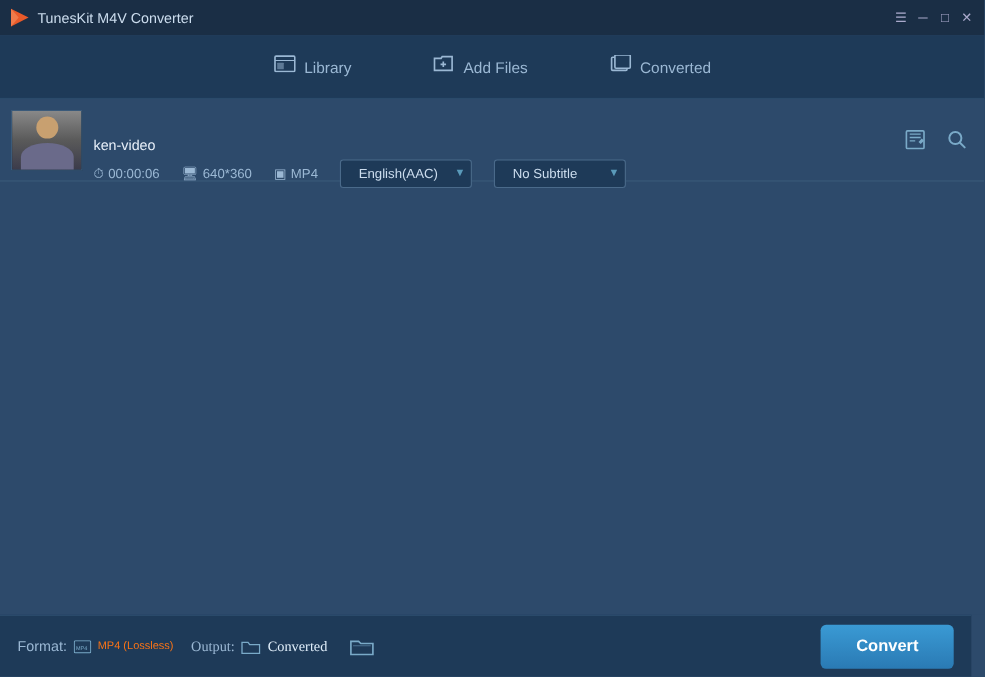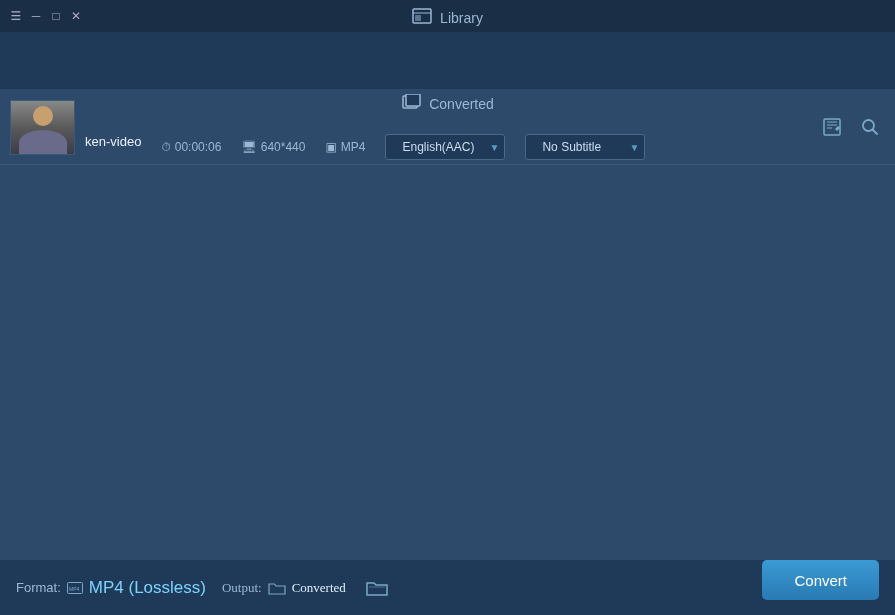--- a/index.html
+++ b/index.html
@@ -53,21 +53,20 @@
 
     
     #nav-bar {
       background: #1e3a58;
       height: 58px;
       display: flex;
       align-items: center;
       justify-content: center;
       gap: 50px;
       border-bottom: 1px solid #2a4a6a;
-      flex-direction: column;
     }
     .nav-item {
       display: flex;
       align-items: center;
       gap: 8px;
       color: #9bb8d4;
       font-size: 14px;
       cursor: pointer;
       padding: 8px 12px;
     }
@@ -128,21 +127,22 @@
       left: 8px;
       width: 48px;
       height: 25px;
       background: #6a6a8a;
       border-radius: 50% 50% 0 0;
     }
 
     #file-info {
       flex: 1;
       display: flex;
-      gap: 20px;
+      flex-direction: column;
+      gap: 6px;
       margin-top: 40px;
     }
     #file-name {
       color: #e8f0fa;
       font-size: 13px;
       font-weight: 500;
     }
     #file-meta {
       display: flex;
       gap: 20px;
@@ -202,46 +202,47 @@
       display: flex;
       align-items: center;
       justify-content: center;
     }
 
     
     #bottom-bar {
       position: absolute;
       bottom: 0;
       left: 0;
-      right: 0;
+      right: 12px;
       height: 56px;
       background: #1e3a58;
       border-top: 1px solid #2a4a6a;
       display: flex;
+      align-items: center;
       padding: 0 16px;
       gap: 16px;
     }
     #format-section {
       display: flex;
       align-items: center;
       gap: 6px;
       color: #9bb8d4;
       font-size: 13px;
     }
     #output-section {
       display: flex;
       align-items: center;
       gap: 6px;
       color: #9bb8d4;
       font-size: 13px;
       font-family: Liberation Serif, serif;
     }
     #format-value {
-      color: #7dd3fc;
-      font-size: 17px;
+      color: #f97316;
+      font-size: 10px;
     }
     #output-value {
       color: #e0eefa;
       font-size: 13px;
     }
     #folder-btn {
       background: none;
       border: none;
       color: #7aaac8;
       font-size: 18px;
@@ -253,30 +254,37 @@
     #spacer {
       flex: 1;
     }
     #convert-btn {
       background: linear-gradient(180deg, #3a9ad4 0%, #2a7ab4 100%);
       color: #fff;
       border: none;
       border-radius: 5px;
       padding: 10px 32px;
       font-size: 15px;
-      font-weight: 400;
+      font-weight: 700;
       cursor: pointer;
       height: 40px;
       min-width: 114px;
     }
   </style>
 </head>
 <body>
 
 <div id="title-bar">
+  <div id="title-left">
+    <svg id="app-icon" viewBox="0 0 20 20" xmlns="http://www.w3.org/2000/svg">
+      <polygon points="2,2 18,10 2,18" fill="#e85a2a"></polygon>
+      <polygon points="2,2 9,10 2,18" fill="#f07a4a"></polygon>
+    </svg>
+    <span id="app-title-text">TunesKit M4V Converter</span>
+  </div>
   <div id="window-controls">
     <div class="win-btn">
       <span>☰</span>
     </div>
     <div class="win-btn">
       <span>─</span>
     </div>
     <div class="win-btn">
       <span>□</span>
     </div>
@@ -293,20 +301,30 @@
         <rect x="1" y="1" width="18" height="14" rx="1" stroke="#9bb8d4" stroke-width="1.5" fill="none"></rect>
         <line x1="1" y1="5" x2="19" y2="5" stroke="#9bb8d4" stroke-width="1"></line>
         <rect x="3" y="7" width="6" height="6" rx="0.5" fill="#9bb8d4" opacity="0.5"></rect>
       </svg>
     </span>
     <span>Library</span>
   </div>
   <div class="nav-item">
     <span class="nav-icon">
       <svg width="20" height="16" viewBox="0 0 20 16" fill="none" xmlns="http://www.w3.org/2000/svg">
+        <path d="M2 3 L8 3 L9 1.5 L18 1.5 L18 14 L2 14 Z" stroke="#9bb8d4" stroke-width="1.5" fill="none"></path>
+        <line x1="10" y1="6" x2="10" y2="11" stroke="#9bb8d4" stroke-width="1.5"></line>
+        <line x1="7.5" y1="8.5" x2="12.5" y2="8.5" stroke="#9bb8d4" stroke-width="1.5"></line>
+      </svg>
+    </span>
+    <span>Add Files</span>
+  </div>
+  <div class="nav-item">
+    <span class="nav-icon">
+      <svg width="20" height="16" viewBox="0 0 20 16" fill="none" xmlns="http://www.w3.org/2000/svg">
         <rect x="2" y="2" width="14" height="12" rx="1" stroke="#9bb8d4" stroke-width="1.5" fill="none"></rect>
         <rect x="5" y="0" width="14" height="12" rx="1" stroke="#9bb8d4" stroke-width="1.5" fill="#1e3a58"></rect>
       </svg>
     </span>
     <span>Converted</span>
   </div>
 </div>
 
 <div id="content">
 
@@ -318,21 +336,21 @@
 
     <div id="file-info">
       <div id="file-name">ken-video</div>
       <div id="file-meta">
         <div class="meta-item">
           <span class="meta-icon">⏱</span>
           <span>00:00:06</span>
         </div>
         <div class="meta-item">
           <span class="meta-icon">🖥</span>
-          <span>640*440</span>
+          <span>640*360</span>
         </div>
         <div class="meta-item">
           <span class="meta-icon">▣</span>
           <span>MP4</span>
         </div>
         <div class="dropdown-wrapper">
           <select class="file-dropdown">
             <option>English(AAC)</option>
           </select>
           <span class="dropdown-arrow">▼</span>

